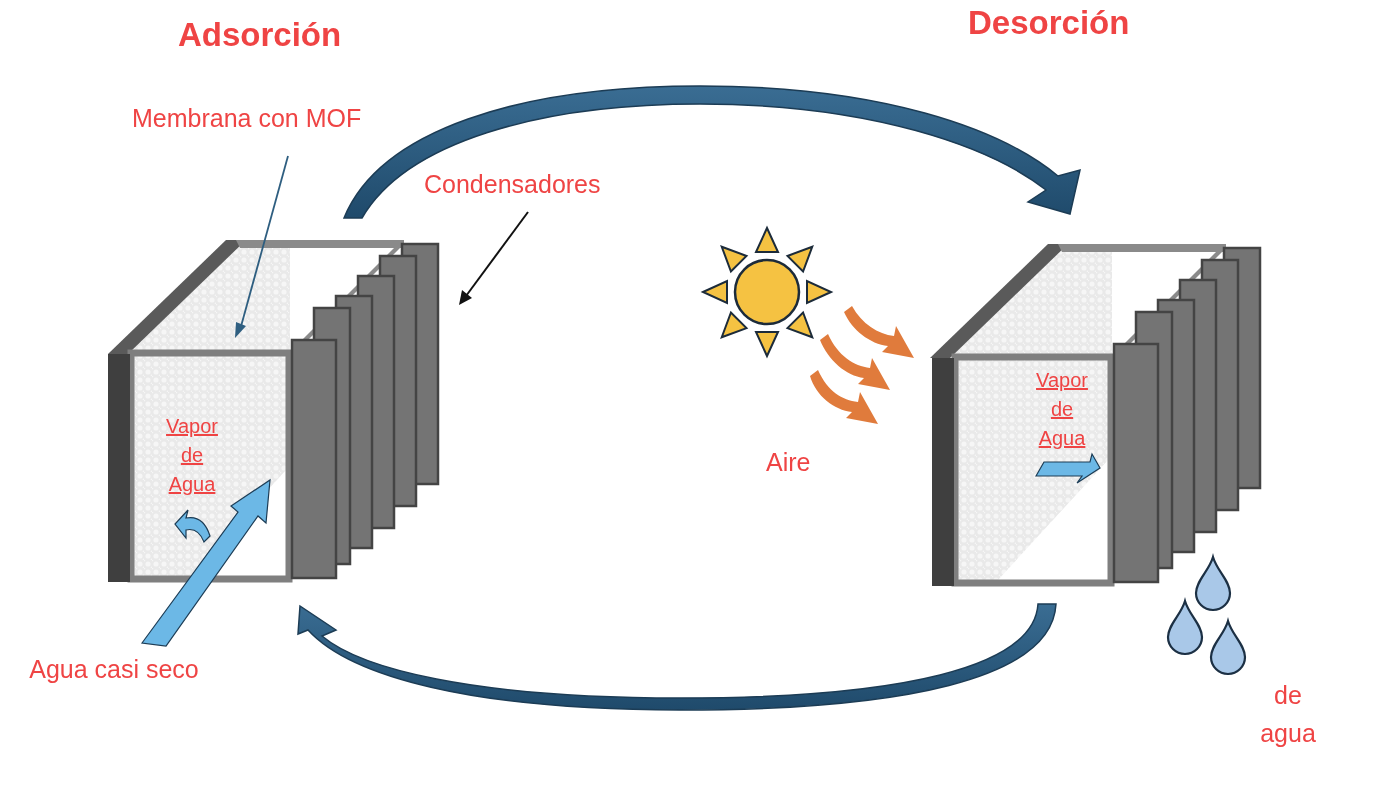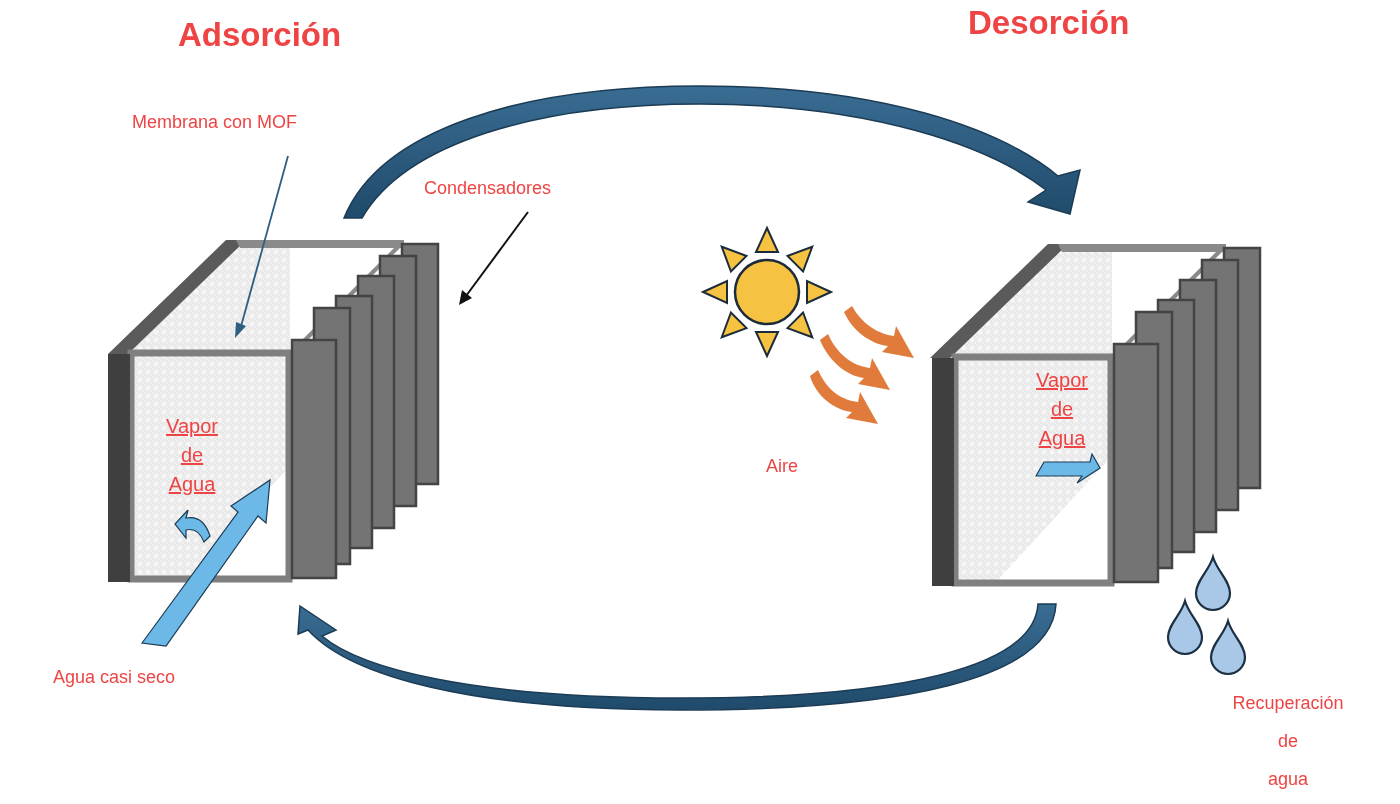--- a/index.html
+++ b/index.html
@@ -1,21 +1,21 @@
 <!DOCTYPE html>
 <html><head>
 <meta charset="utf-8">
 <style>
   html, body { margin: 0; padding: 0; background: #ffffff; }
   body { width: 1400px; height: 804px; position: relative; overflow: hidden;
          font-family: "Liberation Sans", sans-serif; }
   #stage { position: absolute; left: 0; top: 0; }
   .lbl { position: absolute; color: #ef4444; white-space: nowrap; }
   .title { font-weight: bold; font-size: 33px; }
-  .txt { font-size: 18px; margin-top: 8px; }
+  .txt { font-size: 25px; }
   .txt-sm { font-size: 20px; text-align: center; line-height: 29px; text-decoration: underline; }
   .center { text-align: center; }
 </style>
 </head>
 <body>
 
 <svg id="stage" width="1400" height="804" viewBox="0 0 1400 804">
   <defs>
     <pattern id="mesh" width="8" height="8" patternUnits="userSpaceOnUse">
       <rect width="8" height="8" fill="#e9e9e9"></rect>
@@ -135,16 +135,15 @@
   <div>Vapor</div>
   <div>de</div>
   <div>Agua</div>
 </div>
 
 <div class="lbl txt center" style="left:14px; top:652px; width:200px; line-height:34px;">
   <div>Agua casi seco</div>
 </div>
 
 <div class="lbl txt center" style="left:1188px; top:676px; width:200px; line-height:38px;">
-  <div>Recuperación</div>
   <div>de</div>
   <div>agua</div>
 </div>
 
 </body></html>

